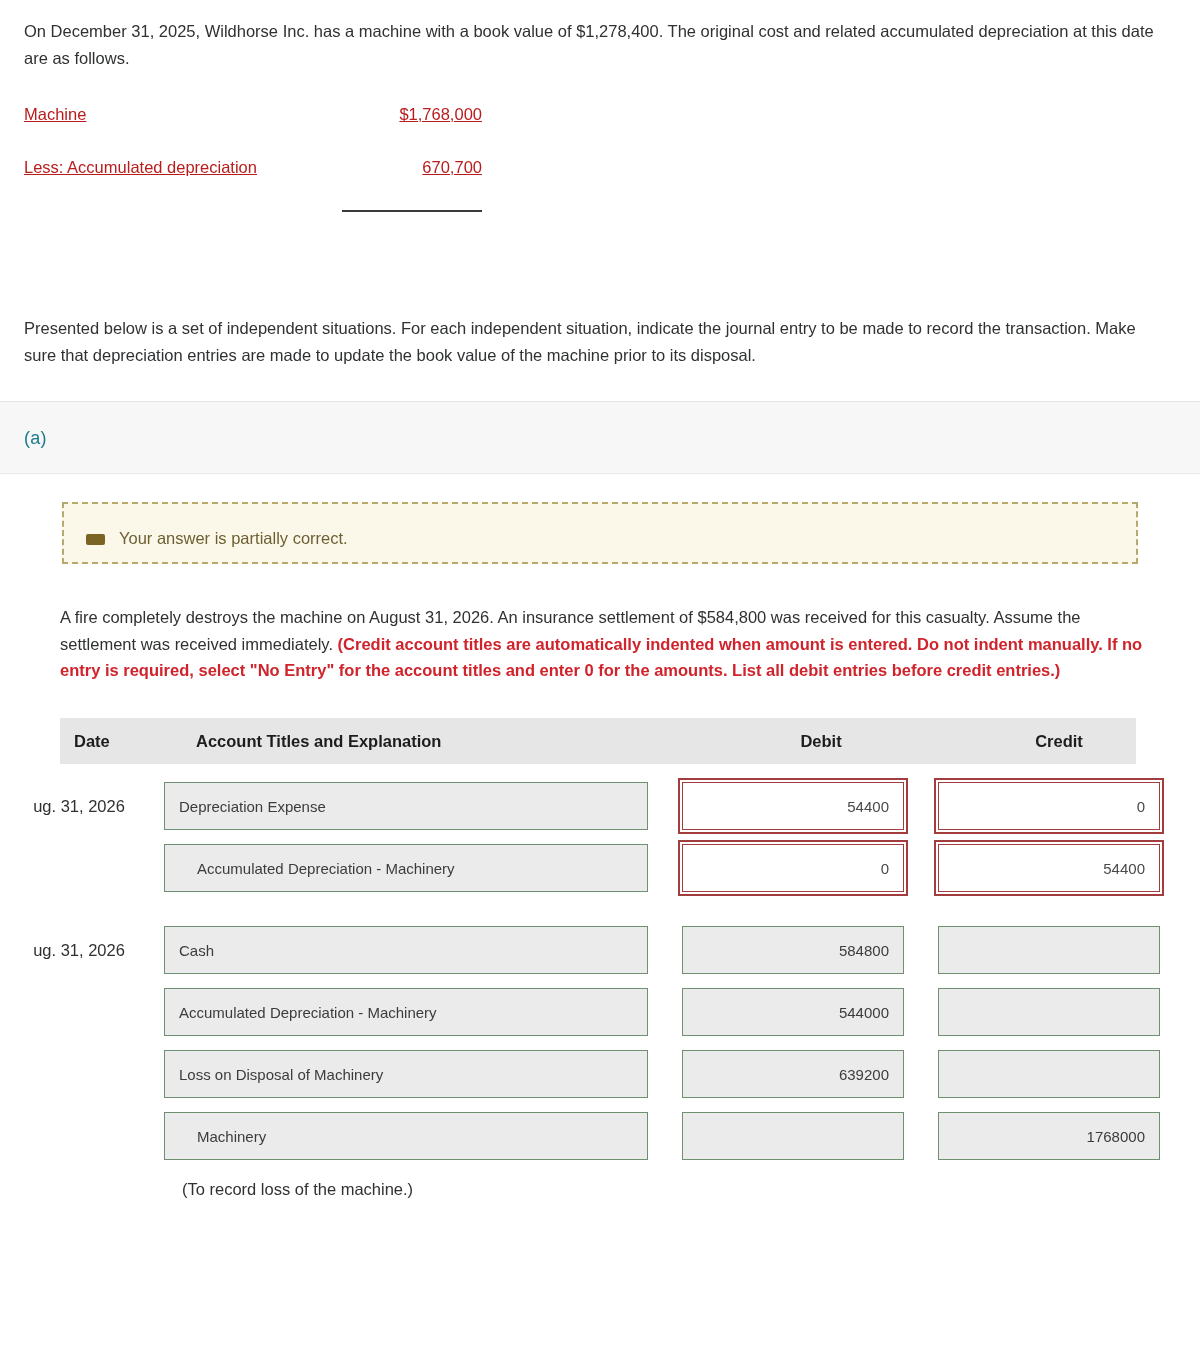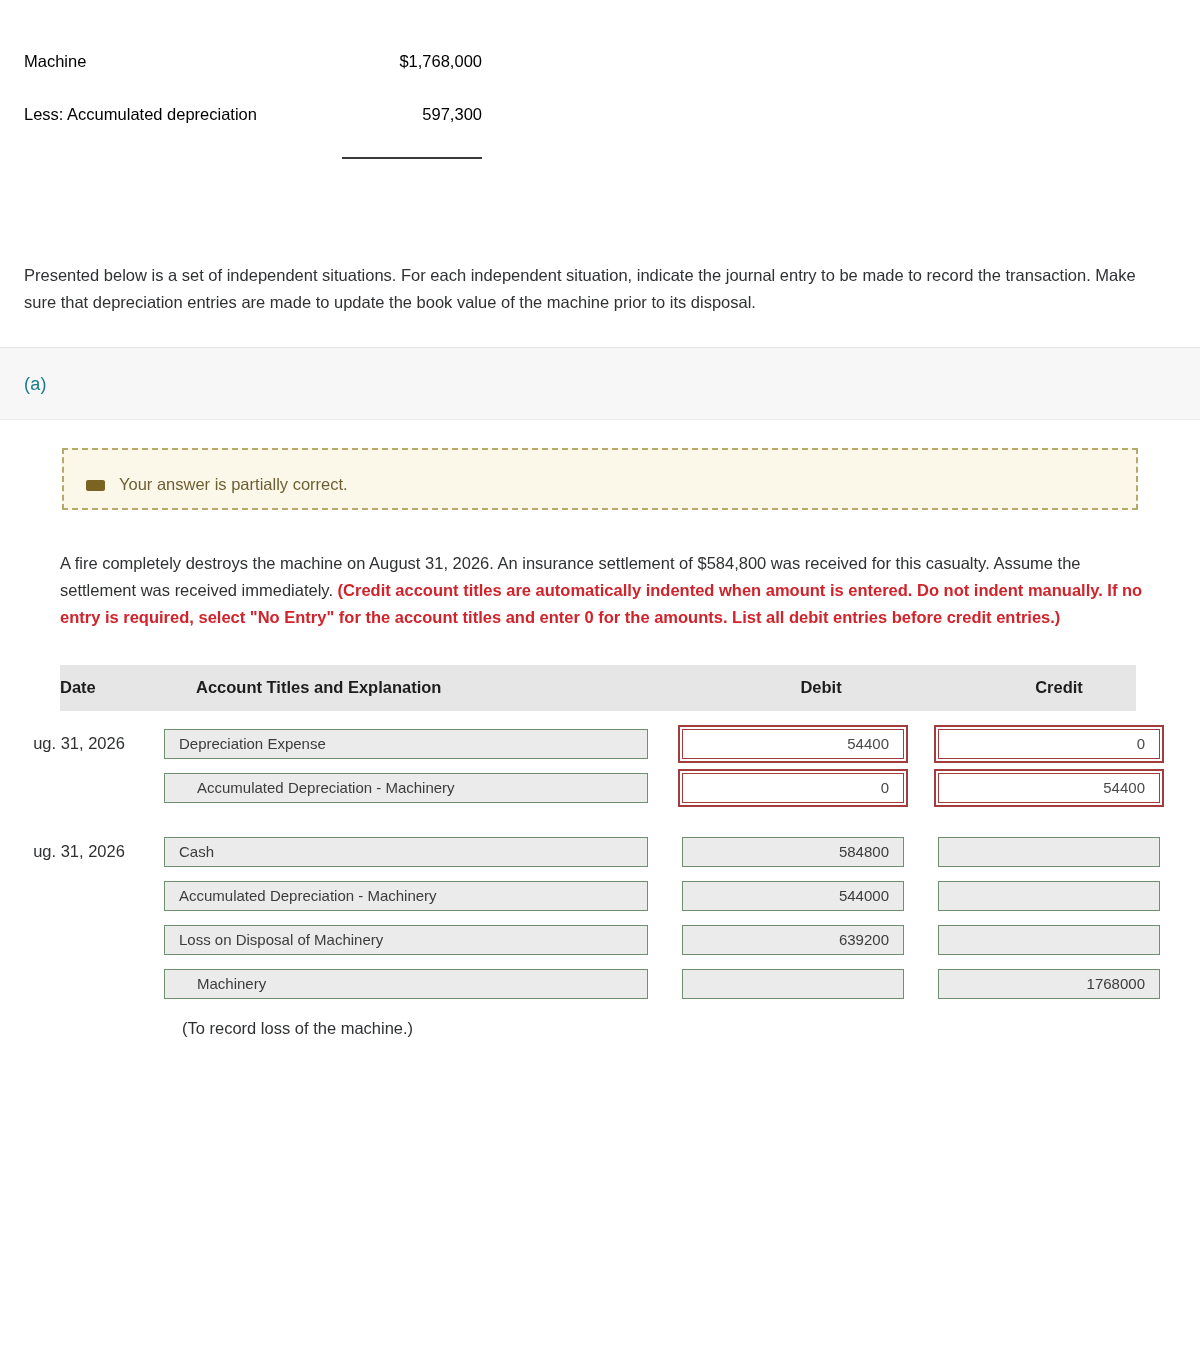--- a/index.html
+++ b/index.html
@@ -29,23 +29,24 @@
     max-width: 1155px;
   }
 
   
   .bv-table {
     margin: 34px 0 0 0;
     border-collapse: collapse;
   }
   .bv-table td {
     font-size: 16.5px;
-    color: #000000;
+    color: #b91c1c;
     padding: 0;
     vertical-align: top;
+    text-decoration: underline;
   }
   .bv-label {
     width: 318px;
     padding-right: 10px !important;
     padding-bottom: 34px !important;
     white-space: nowrap;
   }
   .bv-amount {
     width: 140px;
     text-align: right;
@@ -141,21 +142,21 @@
   .col-date   { width: 122px; flex: 0 0 122px; }
   .col-acct   { width: 528px; flex: 0 0 528px; }
   .col-debit  { width: 238px; flex: 0 0 238px; }
   .col-credit { width: 238px; flex: 0 0 238px; }
 
   .journal-head .h {
     font-size: 16.5px;
     font-weight: 700;
     color: #1d1d1d;
   }
-  .journal-head .col-date   { }
+  .journal-head .col-date   { padding-left: 14px; }
   .journal-head .col-acct   { padding-left: 14px; }
   .journal-head .col-debit  { text-align: center; padding-right: 16px;}
   .journal-head .col-credit { text-align: center; padding-right: 16px;}
 
   .journal-body { padding: 0 40px 0 0; }
 
   .jrow {
     display: flex;
     align-items: center;
     margin-top: 14px;
@@ -169,21 +170,21 @@
     color: #2f3133;
     white-space: nowrap;
     overflow: hidden;
     text-align: center;
     padding-right: 12px;
     
     margin-left: -18px;
   }
 
   .field {
-    height: 30px;
+    height: 48px;
     display: flex;
     align-items: center;
     background: #ebebeb;
     font-size: 15px;
     color: #3c3c3c;
   }
   .field.acct {
     width: 484px;
     flex: 0 0 484px;
     padding-left: 14px;
@@ -217,30 +218,31 @@
   }
   .memo.tight { margin-top: 20px; }
 
   .block-gap { height: 20px; }
 </style>
 </head>
 <body>
 
 <div class="problem-block">
 
+  <p class="para">On December 31, 2025, Wildhorse Inc. has a machine with a book value of $1,278,400. The original cost and related accumulated depreciation at this date are as follows.</p>
 
   <table class="bv-table">
     <tbody>
         <tr>
       <td class="bv-label">Machine</td>
       <td class="bv-amount">$1,768,000</td>
     </tr>
     <tr class="bv-row-rule">
       <td class="bv-label">Less: Accumulated depreciation</td>
-      <td class="bv-amount">597,300</td>
+      <td class="bv-amount">670,700</td>
     </tr>
     <tr class="bv-spacer-row">
           <td></td>
           <td></td>
         </tr>
   </tbody>
     </table>
 
   <div class="gap-after-table"></div>
 

